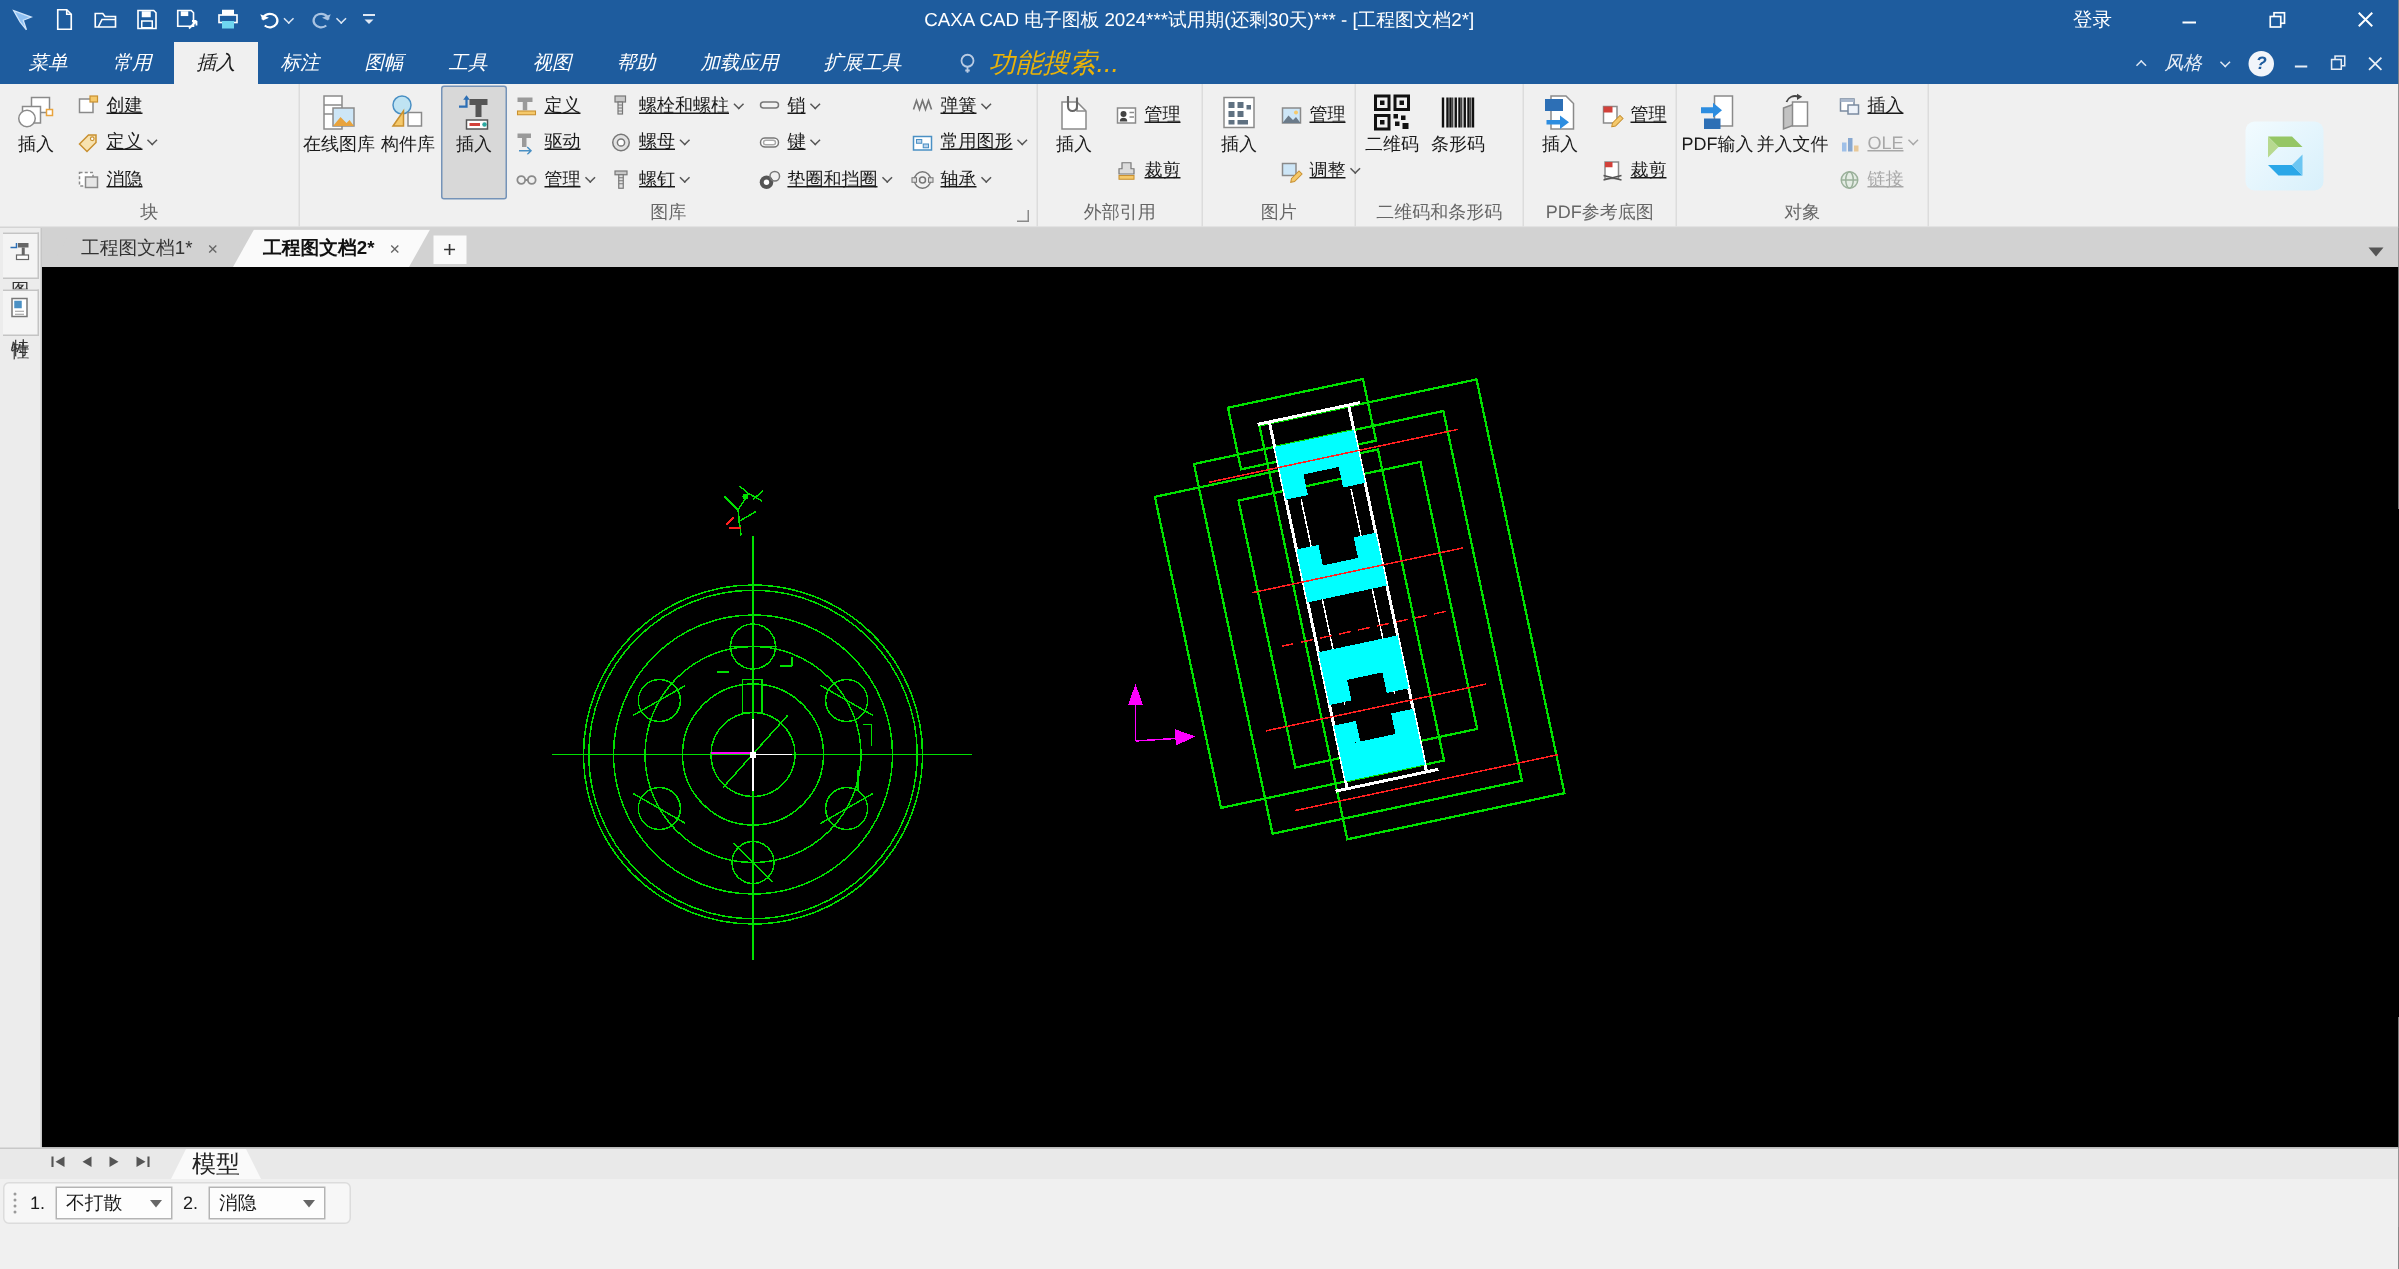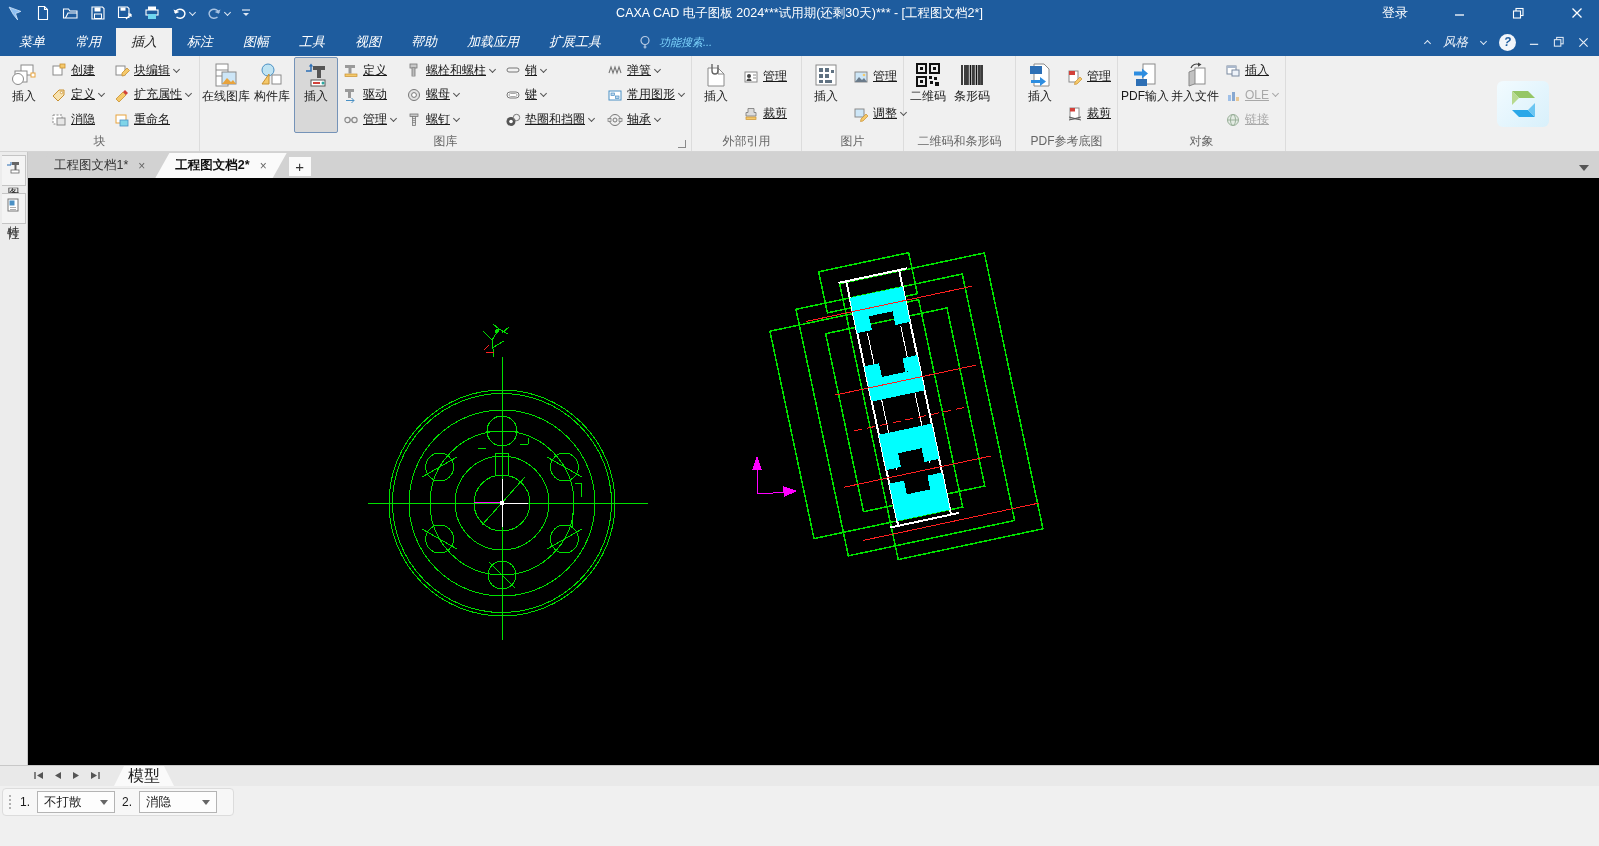--- a/index.html
+++ b/index.html
@@ -16,21 +16,21 @@
   .tb-right{margin-left:auto;display:flex;align-items:center;gap:46px;padding-right:16px;z-index:3;}
   .winbtn svg{display:block;}
   .chev{display:inline-block;width:5px;height:5px;border-right:1.3px solid #dfe8f4;border-bottom:1.3px solid #dfe8f4;transform:rotate(45deg);margin-top:-2px;}
   .chev.dark{border-color:#555;}
 
   
   .menubar{position:absolute;top:26px;left:0;right:0;height:30px;background:#1e5c9e;display:flex;align-items:flex-end;color:#fff;font-style:italic;}
   .mtabs{display:flex;align-items:flex-end;padding-left:4px;}
   .mtab{height:28px;line-height:28px;padding:0 15px;font-size:13px;}
   .mtab.active{background:#f0f0f0;color:#1a1a1a;}
-  .msearch{display:flex;align-items:center;gap:7px;margin-left:22px;height:28px;color:#7dd3fc;font-size:11px;}
+  .msearch{display:flex;align-items:center;gap:7px;margin-left:22px;height:28px;color:#eab308;font-size:18px;}
   .menu-right{margin-left:auto;display:flex;align-items:center;gap:13px;padding-right:10px;height:28px;color:#e8eef6;font-size:12.5px;margin-top:48px;}
   .helpcirc{width:17px;height:17px;border-radius:50%;background:#f2f5fa;color:#1e5c9e;font-weight:bold;font-size:12px;display:flex;align-items:center;justify-content:center;}
 
   
   .ribbon{position:absolute;top:56px;left:0;right:0;height:96px;background:#f0f0f0;display:flex;border-bottom:1px solid #d4d4d4;}
   .rgroup{display:flex;flex-direction:column;border-right:1px solid #dcdcdc;padding:1px 2px 0;}
   .rg-body{flex:1;display:flex;align-items:stretch;}
   .rg-label{height:18px;line-height:17px;text-align:center;color:#666;font-size:12px;position:relative;}
   .bigbtn{min-width:44px;display:flex;flex-direction:column;align-items:center;justify-content:flex-start;padding:4px 2px 0;gap:2px;border:1px solid transparent;border-radius:2px;}
   .bigbtn .lbl{font-size:12px;line-height:13px;white-space:nowrap;}
@@ -241,45 +241,20 @@
               <span class="chev dark"></span>
           </div>
           <div class="sbtn">
             <svg width="16" height="16" viewBox="0 0 16 16">
                 <rect x="2" y="3" width="9" height="9" fill="#fff" stroke="#8a8a8a" stroke-dasharray="2 1.5"></rect>
                 <rect x="6" y="6" width="8" height="7" fill="#e6e6e6" stroke="#8a8a8a"></rect>
               </svg>
             <span>消隐</span>
           </div>
         </div>
-        <div class="scol">
-          <div class="sbtn">
-            <svg width="16" height="16" viewBox="0 0 16 16">
-                <rect x="2" y="4" width="9" height="9" fill="#fff" stroke="#8a8a8a"></rect>
-                <path d="M8 11 L13 6 l2.5 2.5 L10.5 13.5 8 14z" fill="#f5c96b" stroke="#c89030" stroke-width="0.8"></path>
-              </svg>
-            <span>块编辑</span>
-              <span class="chev dark"></span>
-          </div>
-          <div class="sbtn">
-            <svg width="16" height="16" viewBox="0 0 16 16">
-                <path d="M2 12 L9 5 l3 3 -7 7z" fill="#f5c96b" stroke="#c89030" stroke-width="0.8"></path>
-                <path d="M9 5 l2 -2 3 3 -2 2z" fill="#d2413a"></path>
-              </svg>
-            <span>扩充属性</span>
-              <span class="chev dark"></span>
-          </div>
-          <div class="sbtn">
-            <svg width="16" height="16" viewBox="0 0 16 16">
-                <rect x="2" y="3" width="10" height="8" fill="#fff" stroke="#e8a33d"></rect>
-                <rect x="6" y="8" width="8" height="6" fill="#7fd4e8" stroke="#4a90c4" stroke-width="0.8"></rect>
-              </svg>
-            <span>重命名</span>
-          </div>
-        </div>
       </div>
       <div class="rg-label">块</div>
     </div>
 
     <div class="rgroup" style="width:492px">
       <div class="rg-body">
         <div class="bigbtn">
           <svg width="26" height="26" viewBox="0 0 26 26">
               <rect x="3" y="2" width="12" height="22" fill="#fff" stroke="#8a8a8a"></rect>
               <line x1="3" y1="8" x2="15" y2="8" stroke="#8a8a8a"></line>

